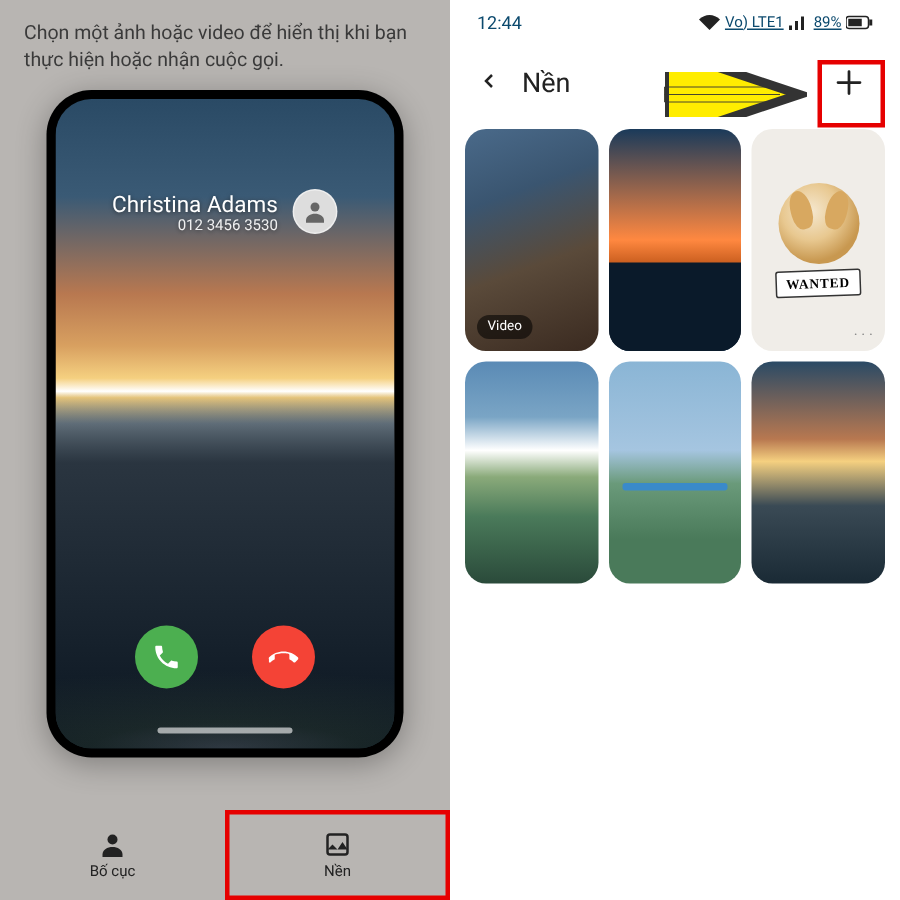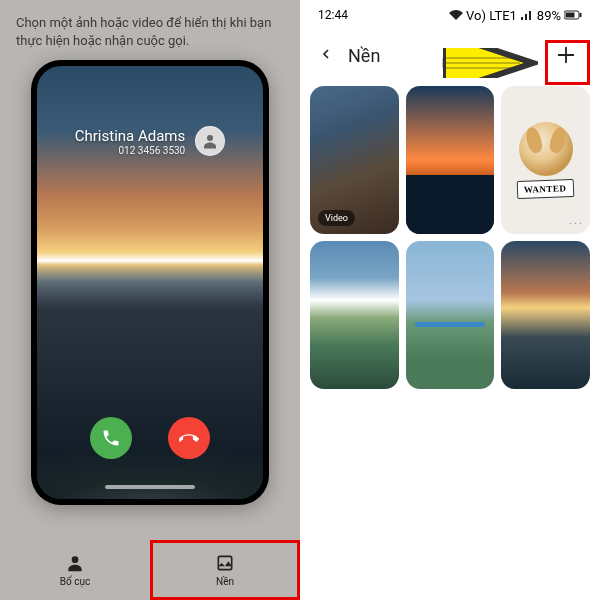--- a/index.html
+++ b/index.html
@@ -92,23 +92,23 @@
   .tab-label { font-size:10px; color:#222; }
   .highlight-box {
     position:absolute; border:3px solid #e60000; pointer-events:none; z-index:10;
   }
   .hl-tab { bottom:0; left:150px; width:150px; height:60px; }
   .hl-add { top:40px; right:10px; width:45px; height:45px; }
 
   
   .status-bar {
     height:30px; display:flex; align-items:center; justify-content:space-between;
-    padding:0 18px; font-size:12px; color:#000000;
-  }
-  .status-right { display:flex; align-items:center; gap:3px; font-size:13px; }
+    padding:0 18px; font-size:12px; color:#0c4a6e;
+  }
+  .status-right { display:flex; align-items:center; gap:3px; font-size:10px;text-decoration:underline; }
   .header {
     height:50px; display:flex; align-items:center; justify-content:space-between;
     padding:0 18px; position:relative;
   }
   .header-left { display:flex; align-items:center; gap:14px; }
   .back-btn { font-size:20px; color:#222; }
   .header-title { font-size:18px; font-weight:400; color:#222; }
   .add-btn {
     width:32px; height:32px; display:flex; align-items:center;
     justify-content:center; font-size:26px; color:#222; font-weight:300;

